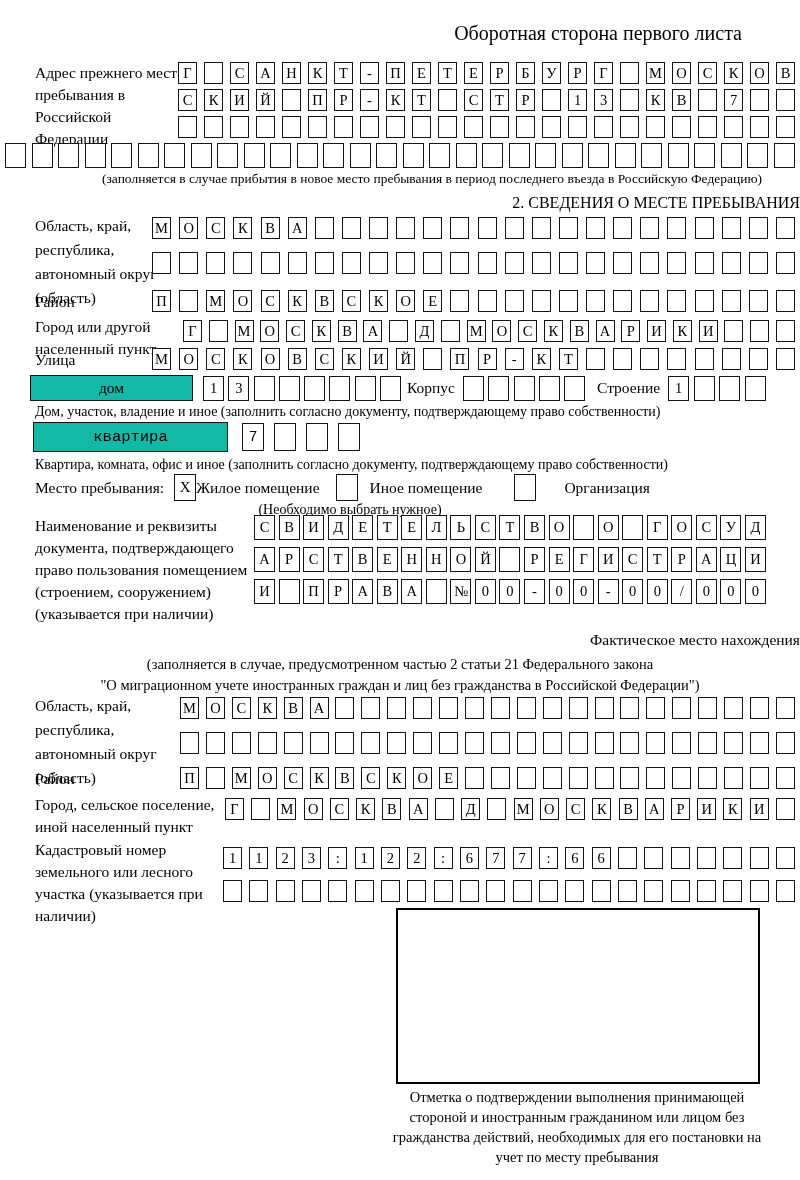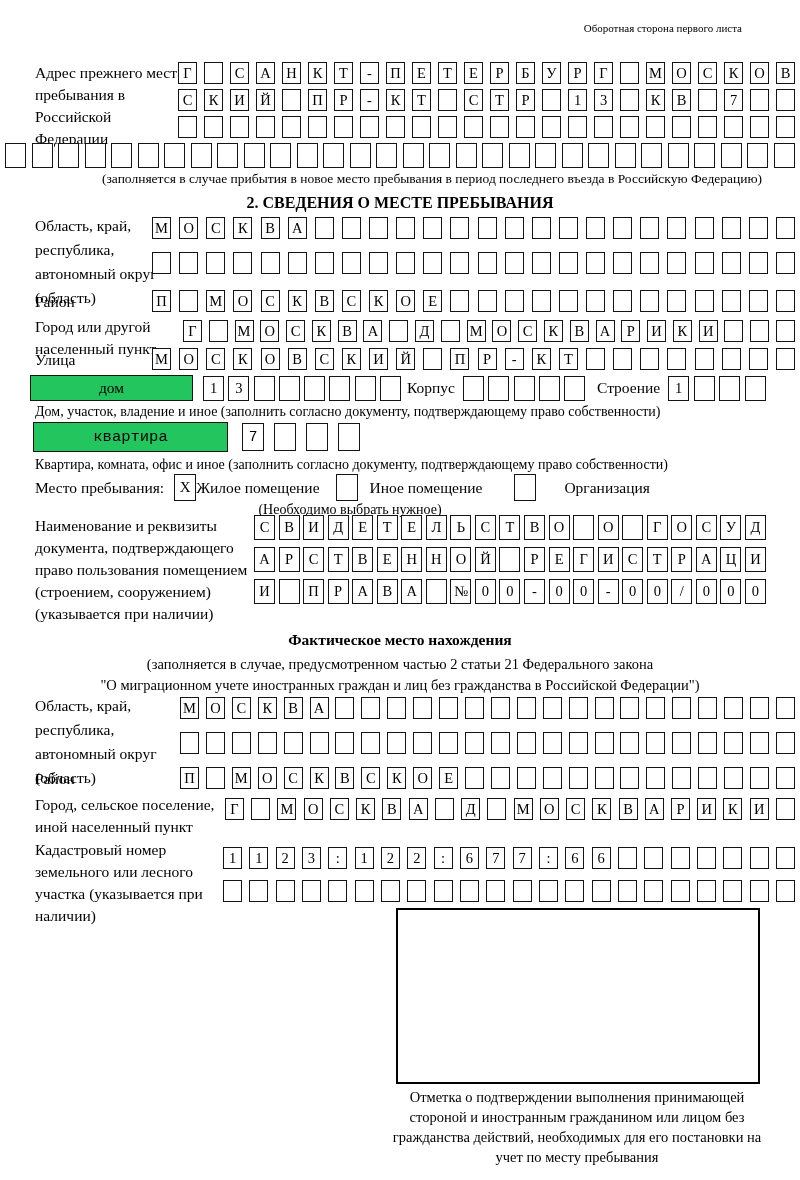--- a/index.html
+++ b/index.html
@@ -3,48 +3,48 @@
 <meta charset="utf-8">
 <style>
   html,body{margin:0;padding:0;background:#fff;}
   #page{
     position:relative;width:800px;height:1180px;background:#fff;
     font-family:"Liberation Serif","DejaVu Serif",serif;color:#000;overflow:hidden;
   }
   .abs{position:absolute;}
   .lbl{position:absolute;font-size:15.5px;line-height:22px;}
   .cap{position:absolute;font-size:13.5px;}
-  .title{position:absolute;width:100%;text-align:center;font-weight:bold;font-size:16px;}
+  .title{position:absolute;width:100%;text-align:right;font-weight:normal;font-size:16px;}
   .grid{position:absolute;display:flex;justify-content:space-between;}
   .grid-inline{display:flex;justify-content:space-between;}
   .cell{
     box-sizing:border-box;border:1.6px solid #141414;background:#fff;
     display:flex;align-items:center;justify-content:center;
     font-size:14.5px;line-height:1;flex:none;
   }
   .c-sm{width:19px;height:22px;}
   .c-md{width:21px;height:25px;}
   .c-kv{width:22px;height:28px;}
   .checkbox{
     box-sizing:border-box;border:1.6px solid #141414;width:22px;height:27px;flex:none;
     display:inline-flex;align-items:center;justify-content:center;font-size:15px;
   }
   .widebox{
     box-sizing:border-box;border:1.6px solid #141414;display:flex;align-items:center;
-    justify-content:center;font-size:15.5px;flex:none;background:#22c55e;
+    justify-content:center;font-size:15.5px;flex:none;background:#14b8a6;
   }
   .flexrow{position:absolute;display:flex;align-items:center;font-size:15.5px;}
   .stamp{position:absolute;border:2px solid #000;background:#fff;}
 </style>
 </head>
 <body>
 
 <div id="page">
 
-  <div class="abs" style="top:22px;right:58px;font-size:11px;">Оборотная сторона первого листа</div>
+  <div class="abs" style="top:22px;right:58px;font-size:20px;">Оборотная сторона первого листа</div>
 
   <div class="lbl" style="left:35px;top:62px;width:150px;">Адрес прежнего места пребывания в Российской Федерации</div>
   <div class="grid" style="left:178px;top:62px;width:617px;">
       <span class="cell c-sm">Г</span>
       <span class="cell c-sm"></span>
       <span class="cell c-sm">С</span>
       <span class="cell c-sm">А</span>
       <span class="cell c-sm">Н</span>
       <span class="cell c-sm">К</span>
       <span class="cell c-sm">Т</span>

